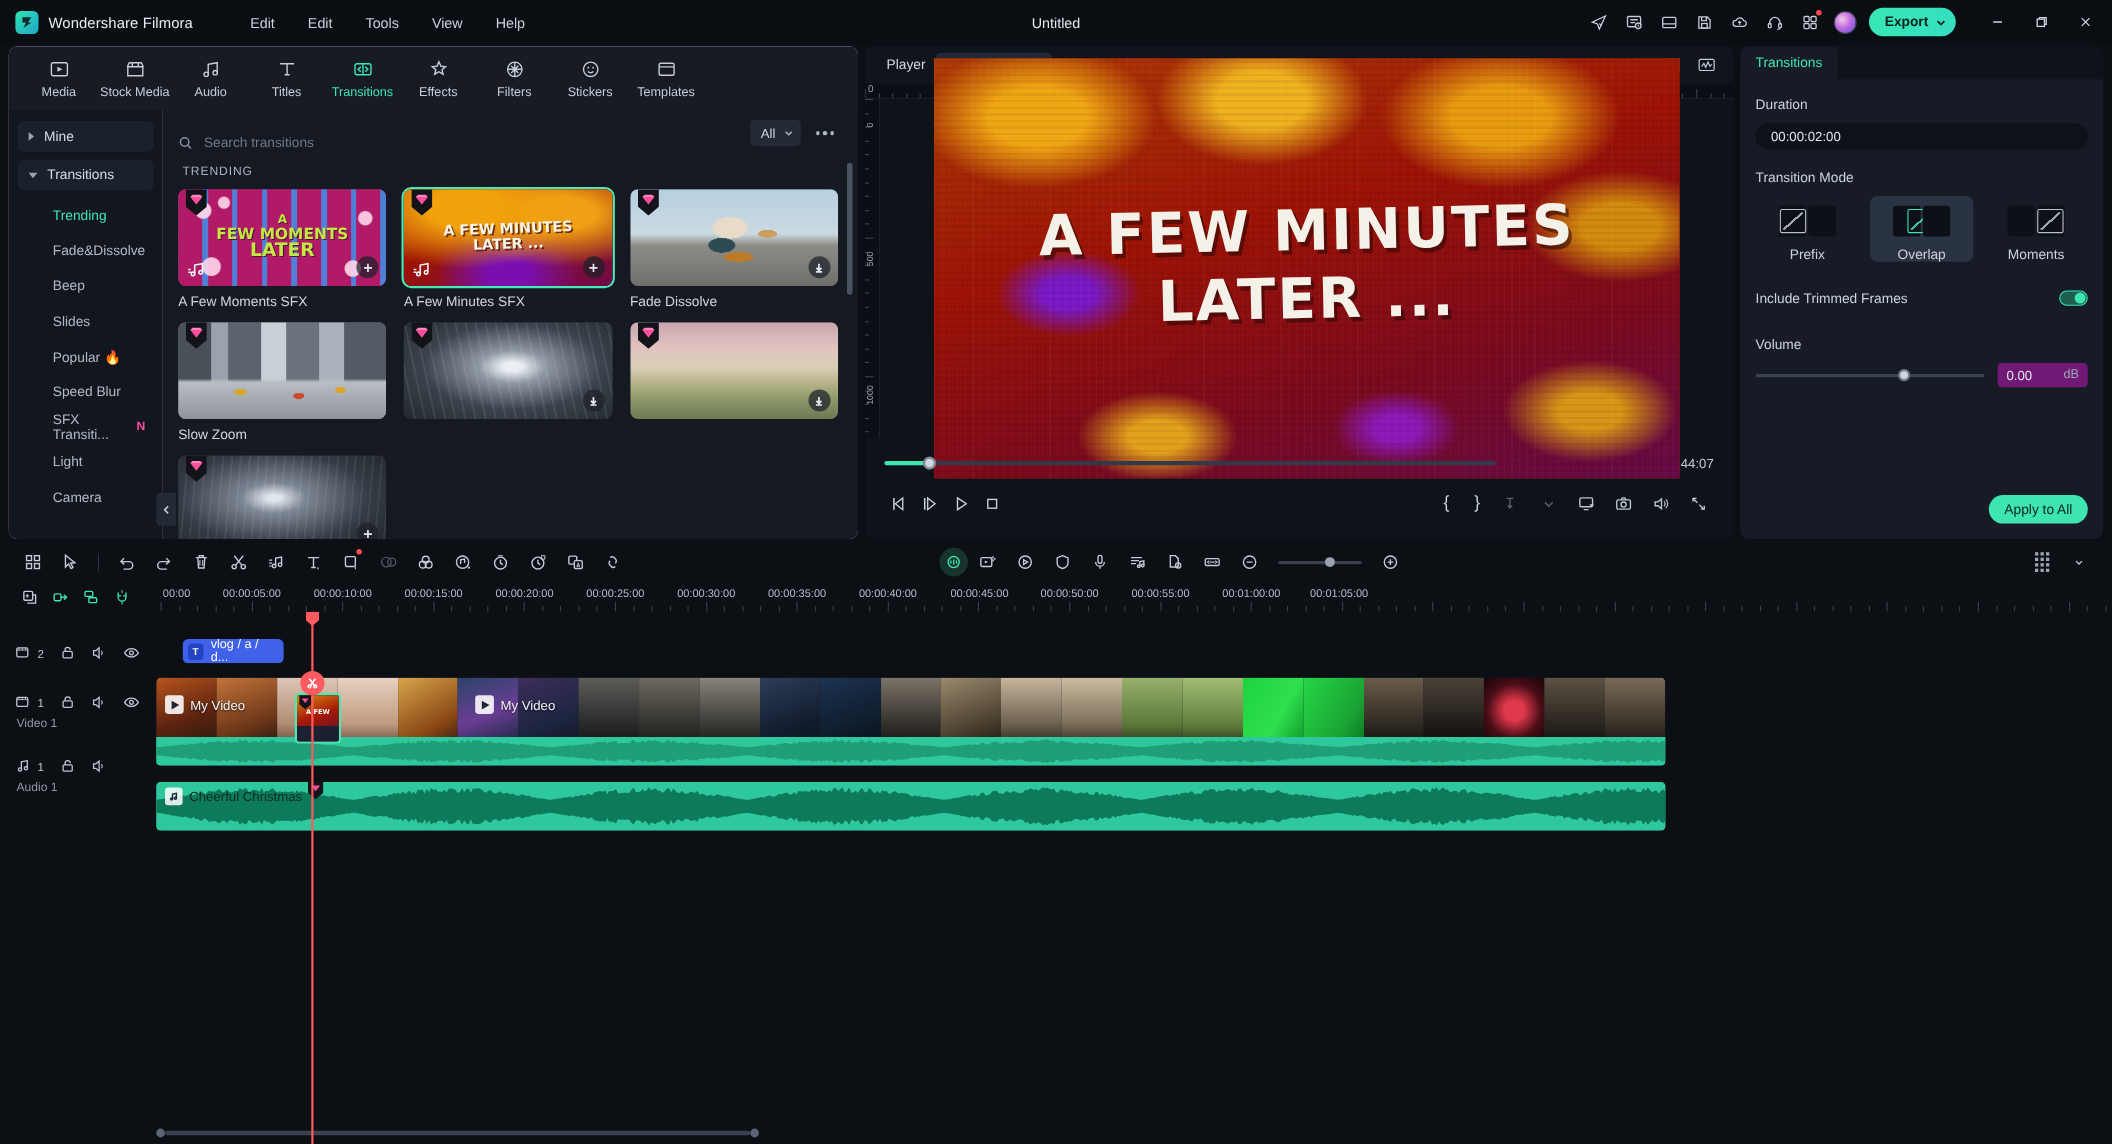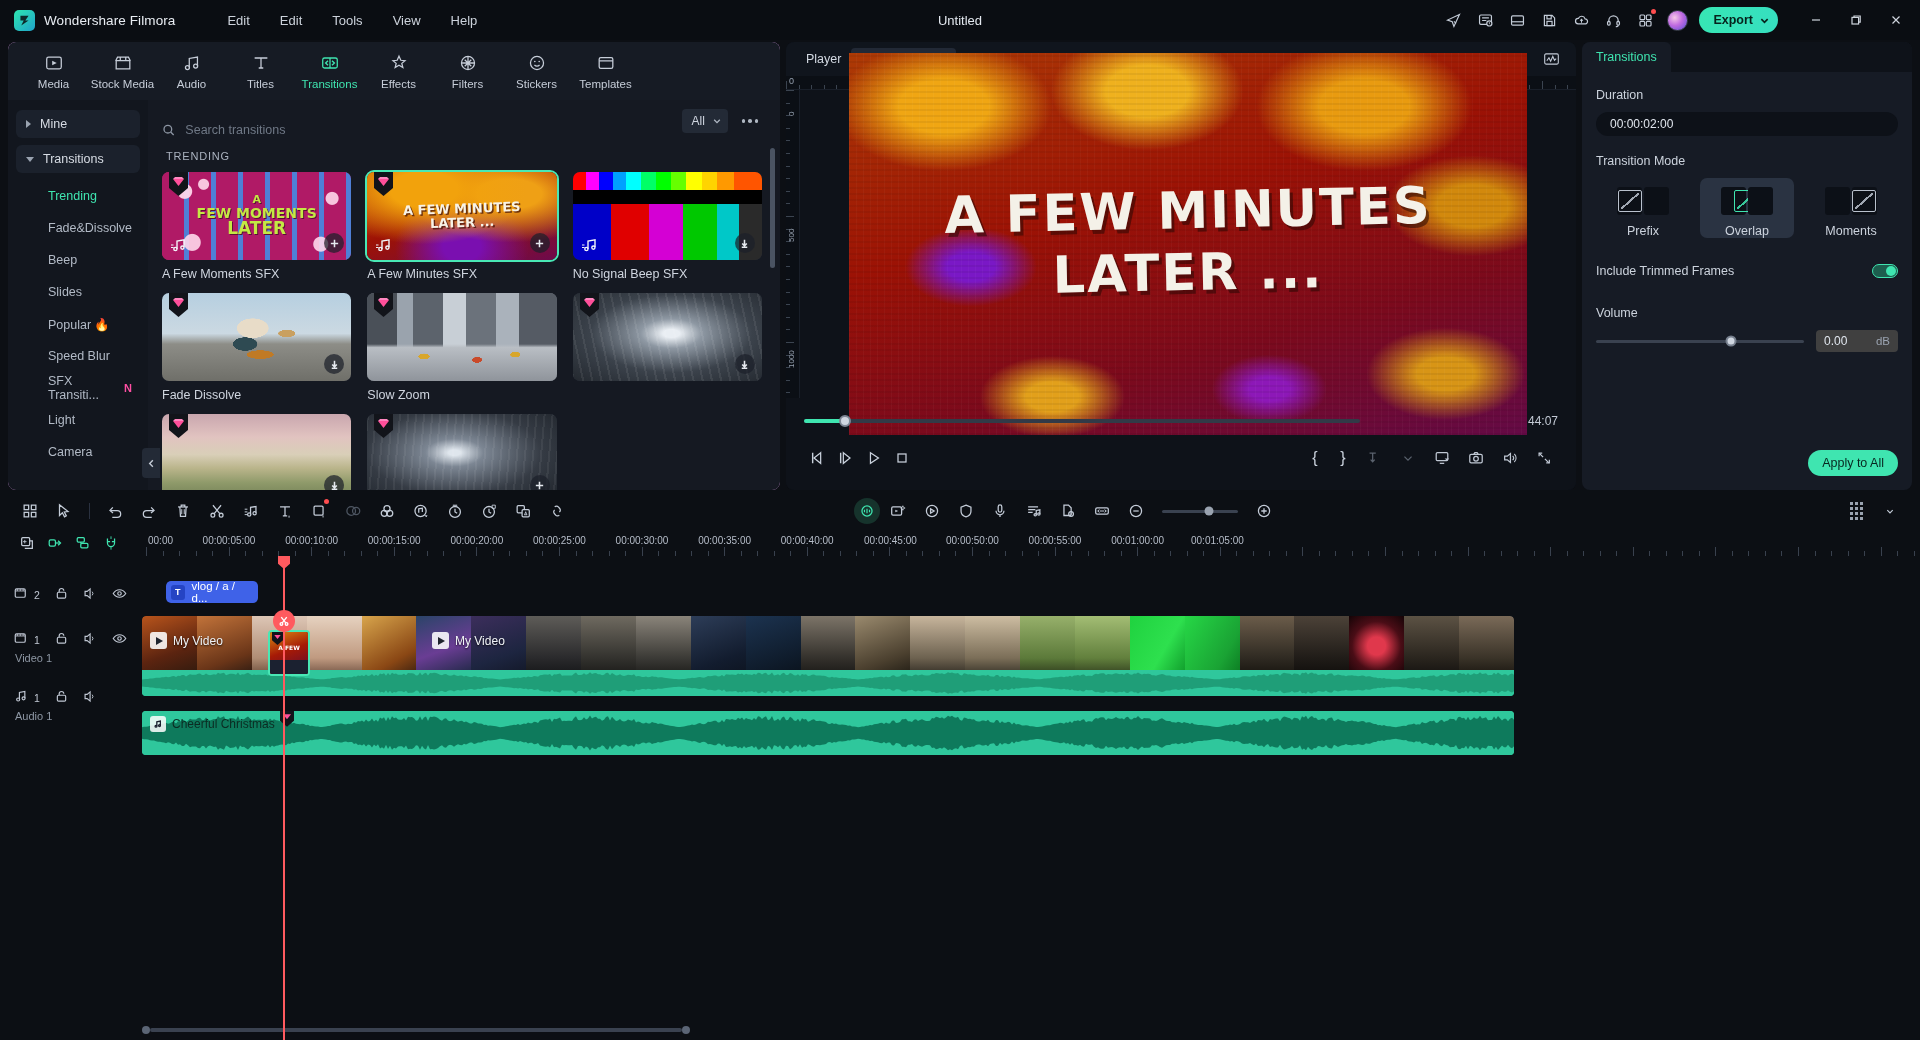--- a/index.html
+++ b/index.html
@@ -275,21 +275,21 @@
     border:1px solid #3fe5b0; position:relative; cursor:default;
   }
   .switch i { position:absolute; right:1px; top:1px; width:10px; height:10px; border-radius:50%; background:#3fe5b0; }
   .vol-row { display:flex; align-items:center; gap:12px; margin-top:10px; }
   .vol-slider { flex:1; height:3px; background:#3a4250; border-radius:2px; position:relative; }
   .vol-knob {
     position:absolute; left:65%; top:50%; transform:translate(-50%,-50%);
     width:11px; height:11px; border-radius:50%; background:#cfd6e0; border:2px solid #767f8d;
   }
   .vol-box {
-    width:82px; height:22px; background:#404040; border-radius:4px; display:flex;
+    width:82px; height:22px; background:#701a75; border-radius:4px; display:flex;
     align-items:center; justify-content:space-between; padding:0 8px; font-size:12px; color:#dfe5ed;
   }
   .vol-box .u { color:#9aa3b0; font-size:11.5px; }
   .apply-btn {
     position:absolute; right:14px; bottom:14px; height:26px; padding:0 14px;
     border-radius:13px; background:#3fe5b0; color:#07261f; font-size:12.5px;
     display:flex; align-items:center; cursor:default;
   }
 
   
@@ -722,39 +722,20 @@
                       </svg></span>
                   <span class="corner-btn">
                       <svg viewBox="0 0 12 12">
                         <path d="M6 2v8M2 6h8"></path>
                       </svg>
                     </span>
                 </div>
                 <div class="card-label">A Few Minutes SFX</div>
               </div>
 
-              <div class="card">
-                <div class="thumb">
-                  <div class="ov" style="background:linear-gradient(90deg,#ff0000 0 7%,#ff00ff 7% 14%,#0000ff 14% 21%,#00a0ff 21% 28%,#00ffff 28% 36%,#00ff66 36% 44%,#00ff00 44% 52%,#66ff00 52% 60%,#ffff00 60% 68%,#ffd400 68% 76%,#ff9900 76% 85%,#ff5500 85% 100%);height:18px;"></div>
-                  <div class="ov" style="top:18px;height:14px;background:#000;"></div>
-                  <div class="ov" style="top:32px;background:linear-gradient(90deg,#0000c8 0 20%,#e00000 20% 40%,#d400d4 40% 58%,#00c800 58% 76%,#00c8c8 76% 88%,#2a2a2a 88% 100%);"></div>
-                  <span class="sfx-ic"><svg viewBox="0 0 18 15">
-                        <path d="M7 11V3l7-1.2V9"></path>
-                        <circle cx="5.4" cy="11" r="1.6"></circle>
-                        <circle cx="12.4" cy="9.6" r="1.6"></circle>
-                        <path d="M1 7h2.5M1 9.5h2.5" stroke-width="1.2"></path>
-                      </svg></span>
-                  <span class="corner-btn">
-                      <svg viewBox="0 0 12 12">
-                        <path d="M6 2v6M3.5 6 6 8.6 8.5 6M3 10h6"></path>
-                      </svg>
-                    </span>
-                </div>
-                <div class="card-label">No Signal Beep SFX</div>
-              </div>
 
 
               <div class="card">
                 <div class="thumb">
                   <div class="ov" style="background:linear-gradient(180deg,#b6cfe0 0%,#cbd9e2 46%,#8d8d87 58%,#6f6f69 100%);"></div>
                   <div class="ov" style="background:
                     radial-gradient(ellipse 26px 16px at 48% 40%, #e8dcc8 0 60%, transparent 62%),
                     radial-gradient(ellipse 20px 11px at 44% 58%, #2e4a52 0 60%, transparent 62%),
                     radial-gradient(ellipse 22px 7px at 52% 70%, #c07a25 0 60%, transparent 62%),
                     radial-gradient(ellipse 14px 6px at 66% 46%, #c9a060 0 60%, transparent 62%);"></div>

